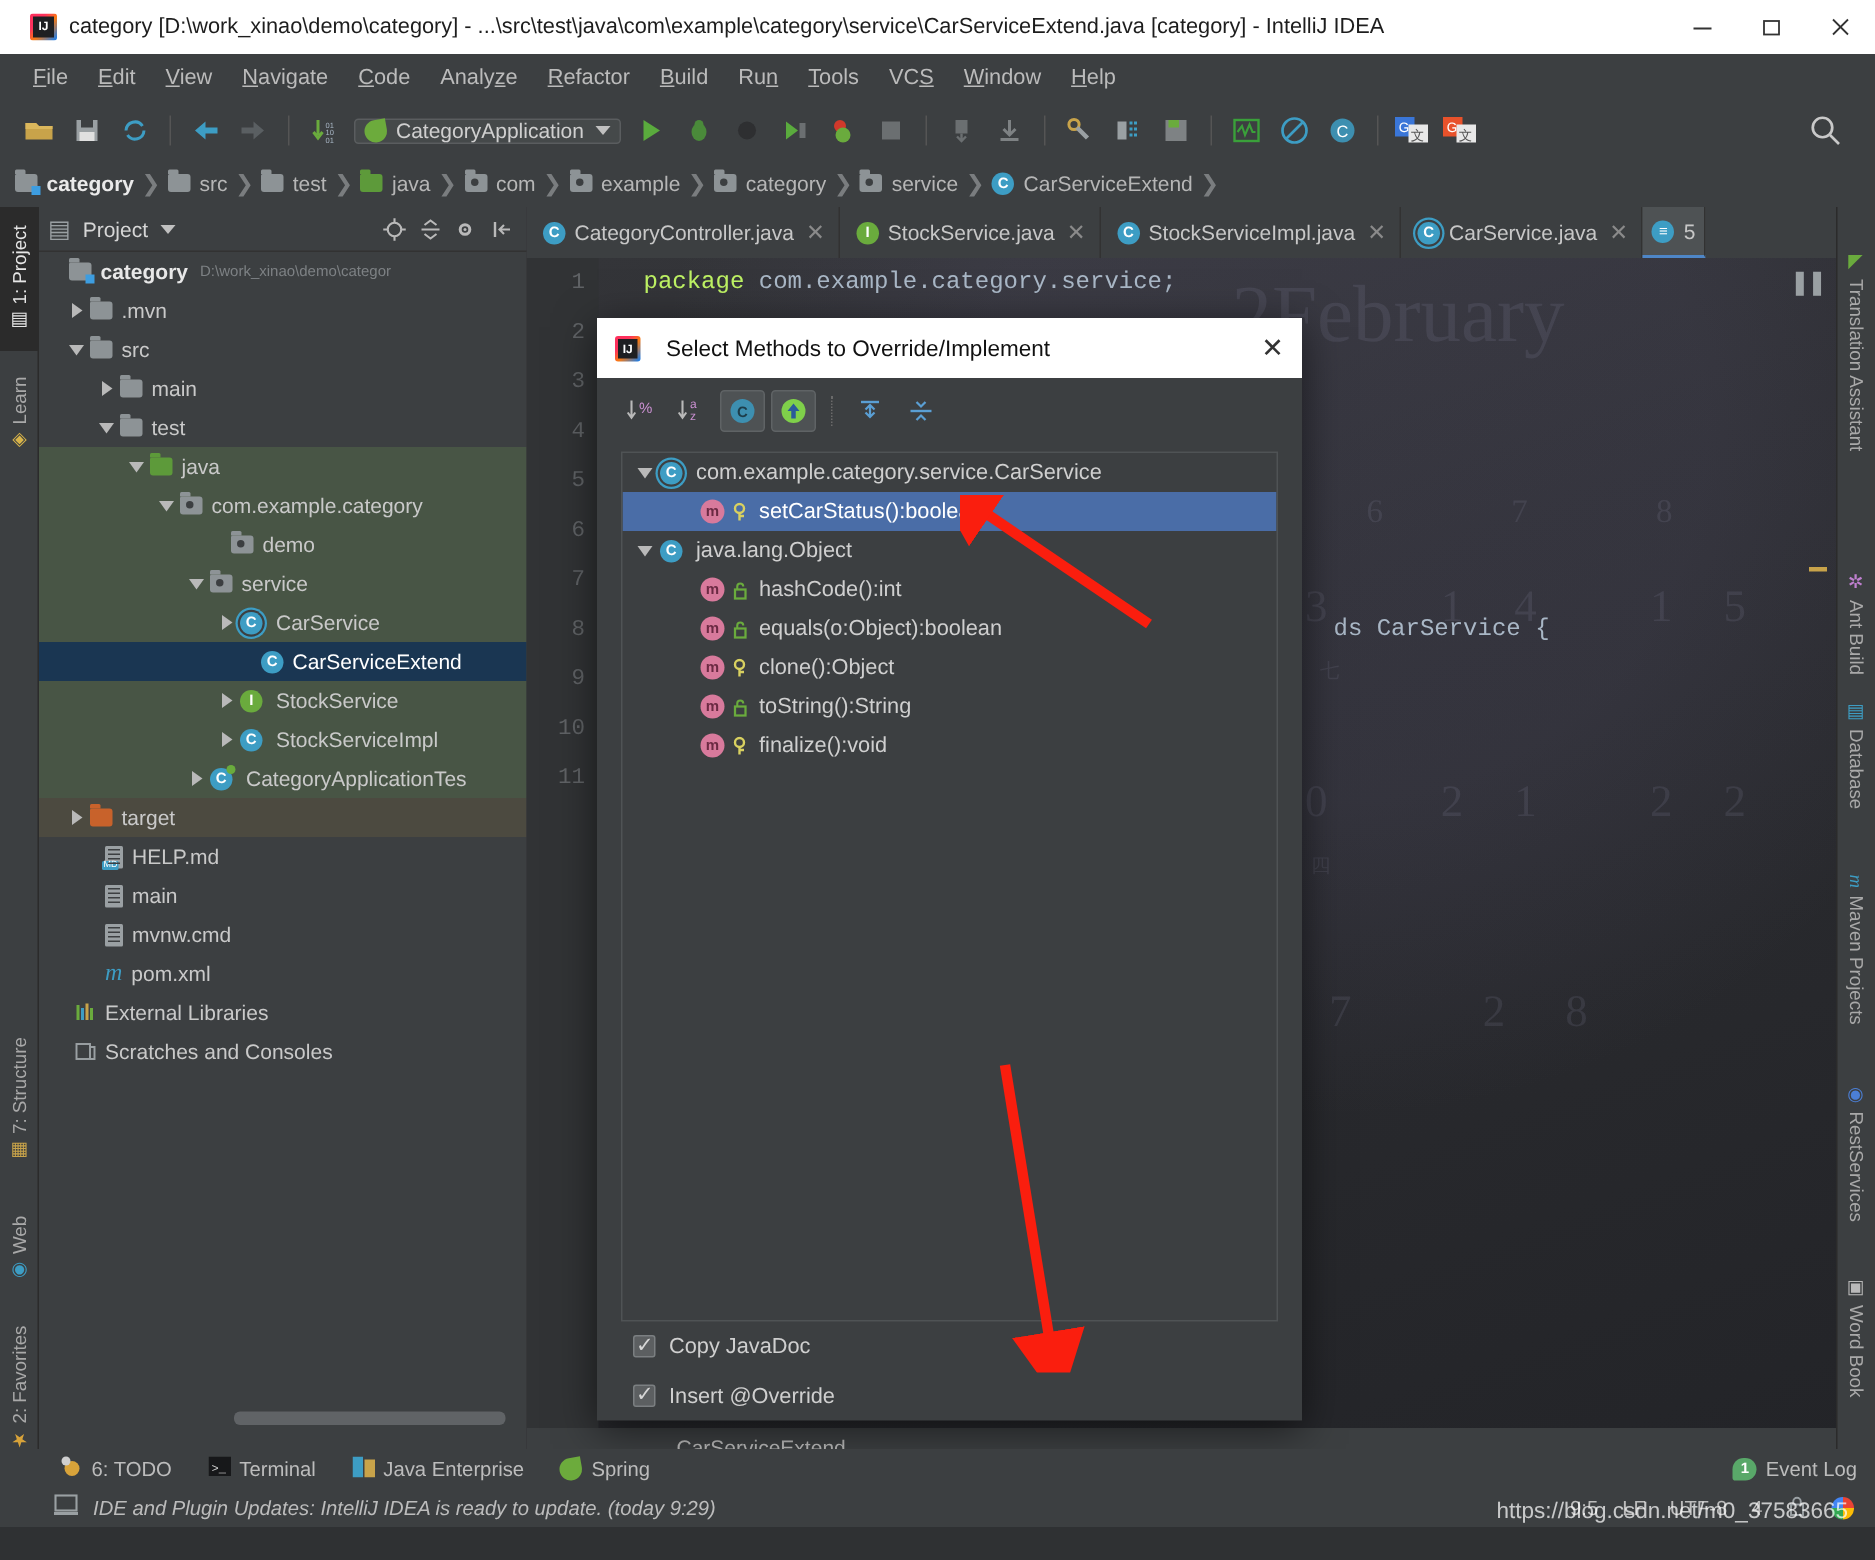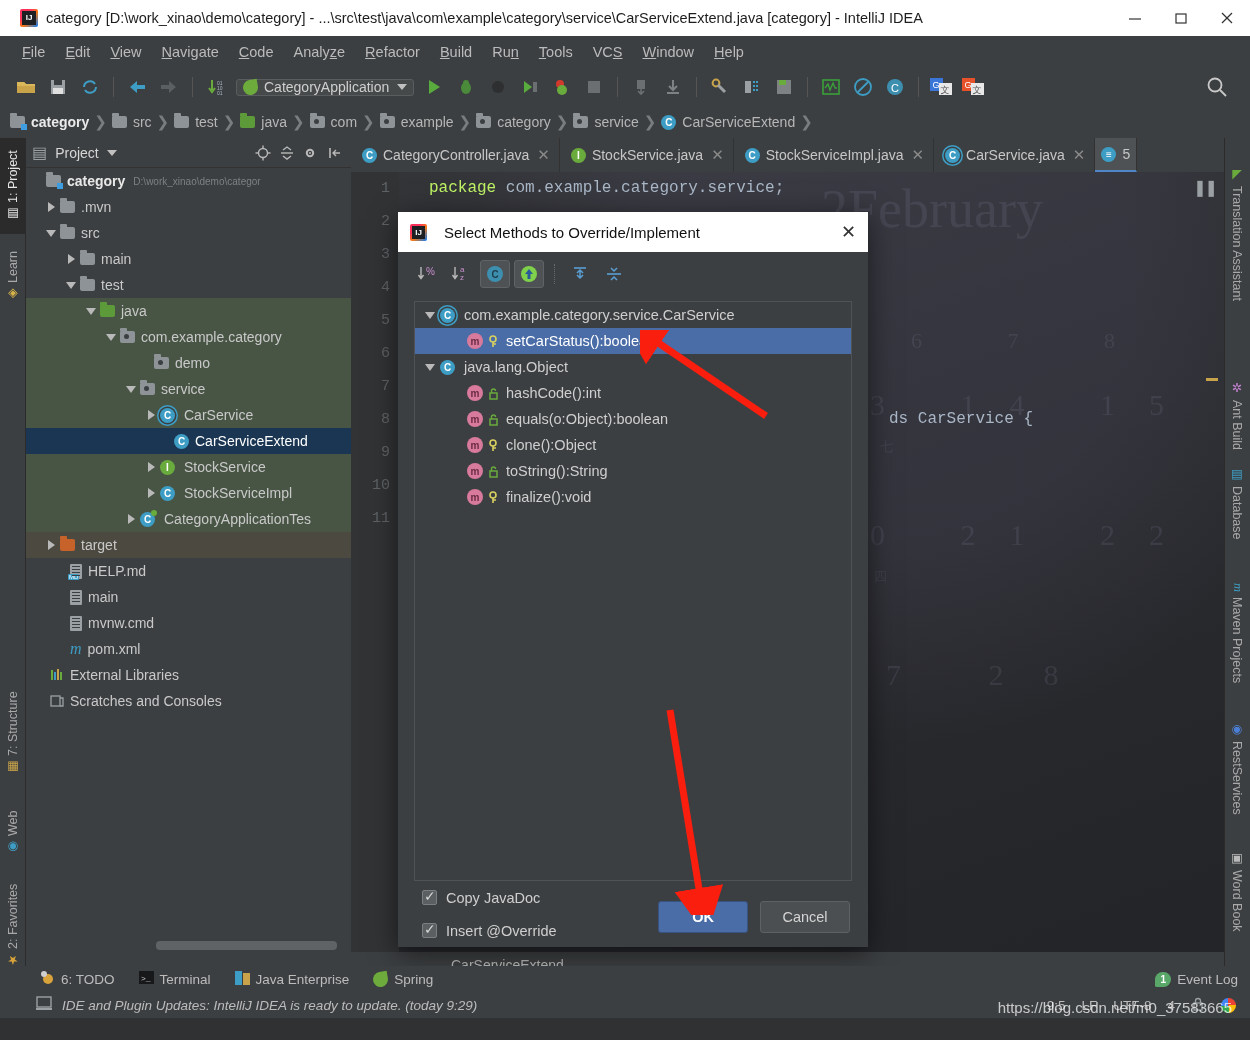--- a/index.html
+++ b/index.html
@@ -950,24 +950,20 @@
 
     <div class="dlg-foot">
       <div class="chk-row">
         <span class="chkbox"></span>
         <span>Copy JavaDoc</span>
       </div>
       <div class="chk-row">
         <span class="chkbox"></span>
         <span>Insert @Override</span>
       </div>
-      <div class="btnrow">
-        <div class="btn primary">OK</div>
-        <div class="btn normal">Cancel</div>
-      </div>
     </div>
   </div>
 
   <svg class="arrow-svg" style="left:640px; top:330px;" width="140" height="100">
     <defs>
       <marker id="ah1" markerWidth="7" markerHeight="7" refX="1" refY="3.5" orient="auto">
         <polygon points="0 0, 7 3.5, 0 7" fill="#fa1e0e"></polygon>
       </marker>
     </defs>
     <line x1="126" y1="86" x2="14" y2="10" stroke="#fa1e0e" stroke-width="7" marker-end="url(#ah1)"></line>

